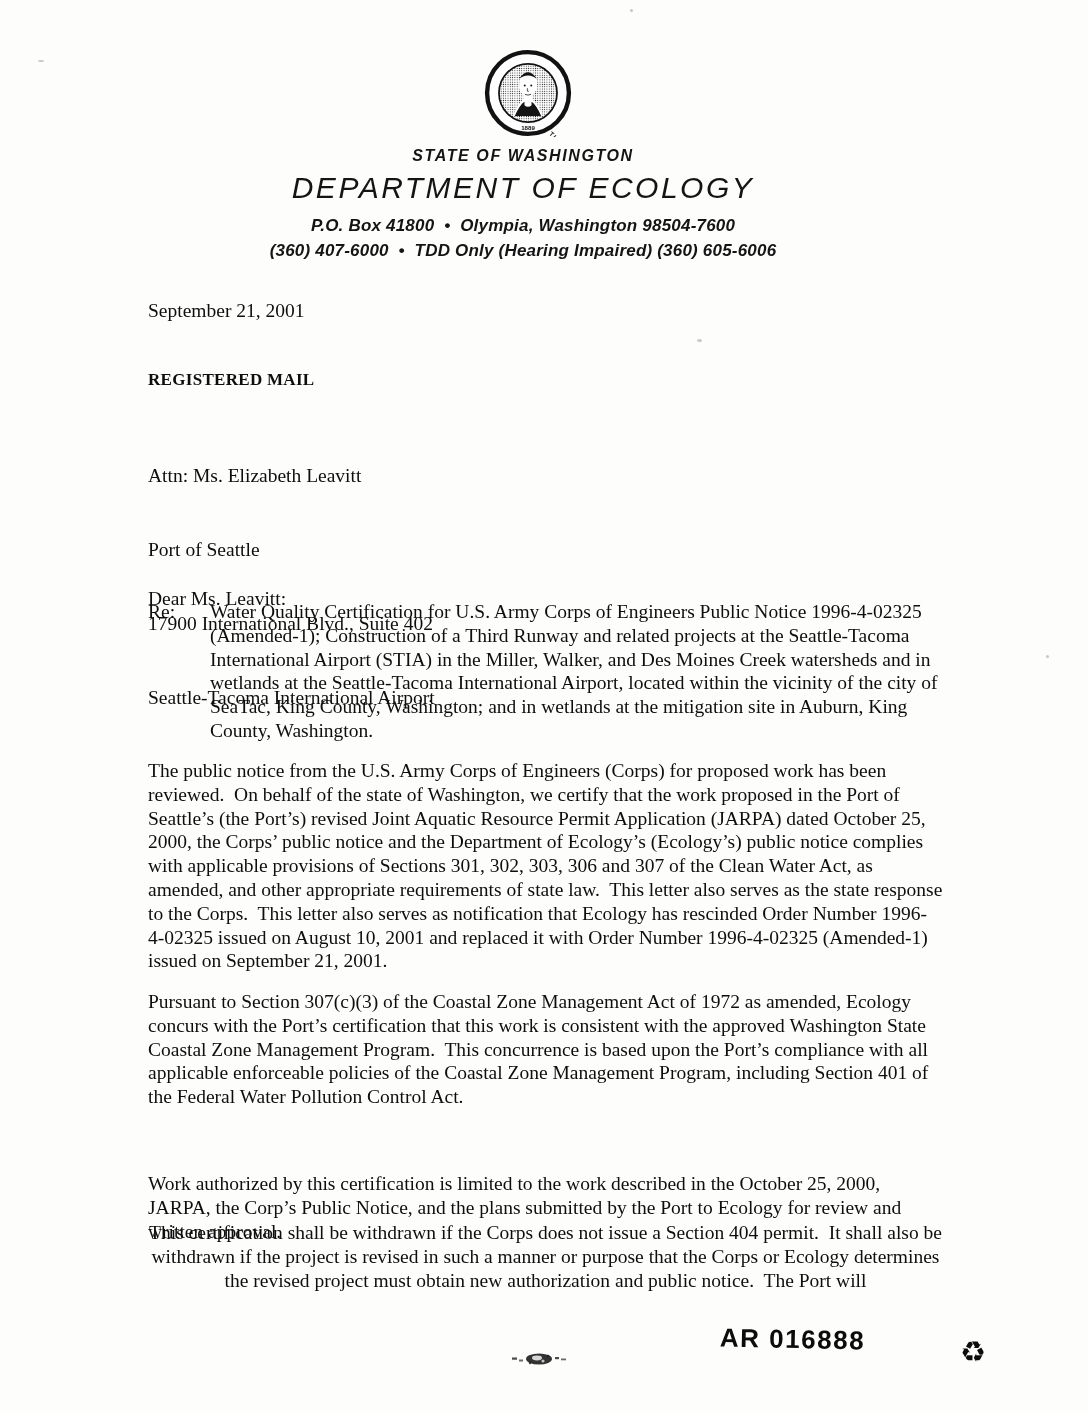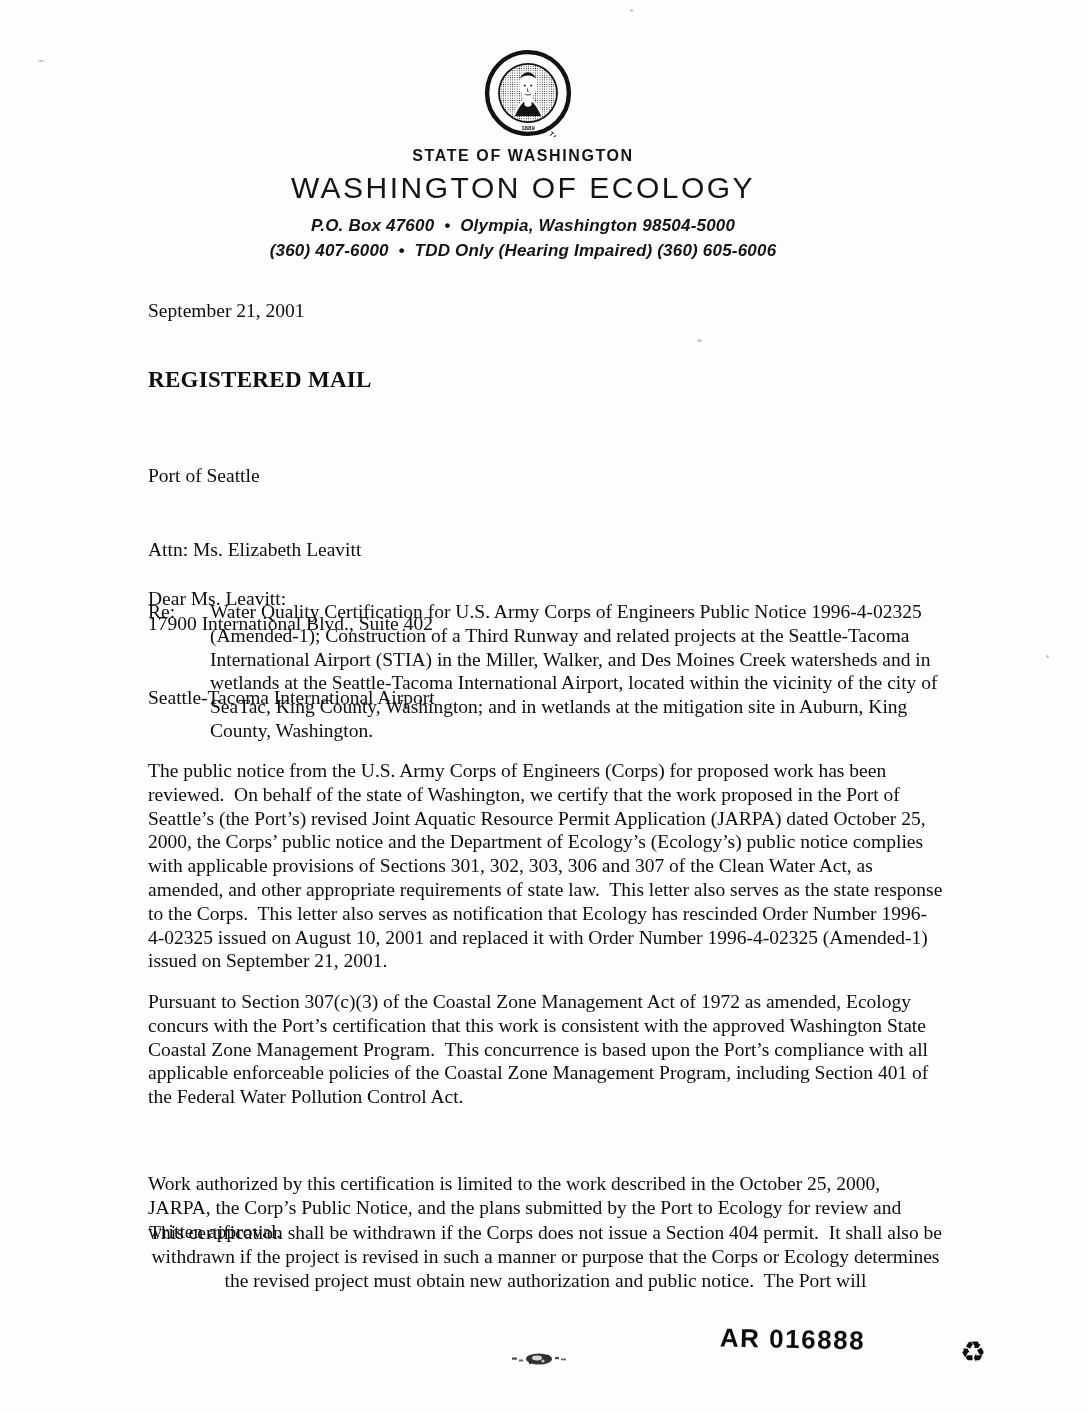--- a/index.html
+++ b/index.html
@@ -24,20 +24,21 @@
     width: 88px;
     height: 88px;
   }
   .head-center {
     position: absolute;
     left: 0;
     width: 1046px;
     text-align: center;
     font-family: "Liberation Sans", sans-serif;
     color: #141414;
+    font-style: italic;
   }
   .state-line {
     top: 147px;
     font-size: 16px;
     font-weight: 700;
     letter-spacing: 1.6px;
   }
   .dept-line {
     top: 171px;
     font-size: 30px;
@@ -60,21 +61,21 @@
     left: 148px;
     font-size: 19.5px;
     line-height: 23.8px;
     white-space: pre-wrap;
     color: #0e0e0e;
   }
   .date-line { top: 299px; }
   .delivery {
     top: 368px;
     font-weight: 700;
-    font-size: 23px;
+    font-size: 17px;
     letter-spacing: 0.3px;
   }
   .recipient { top: 415px; line-height: 24.6px; }
   .salutation { top: 552px; margin-top: 35px; }
 
   .subject {
     top: 600px;
     width: 800px;
     display: flex;
   }
@@ -156,30 +157,30 @@
       <path d="M35,76 Q41,63 46,60 L46,64 Q50,67.5 54,64 L54,60 Q59,63 65,76 Z" fill="#141414"></path>
     </g>
 
     <text font-family="Liberation Sans, sans-serif" font-size="7.2" font-weight="700" letter-spacing="0.85" fill="#101010">
       <textPath href="#sealTextPath" startOffset="25">THE SEAL OF THE STATE OF WASHINGTON</textPath>
     </text>
     <text x="50" y="92.3" text-anchor="middle" font-family="Liberation Sans, sans-serif" font-size="7" font-weight="700" fill="#101010">1889</text>
   </svg>
 
   <div class="head-center state-line">STATE OF WASHINGTON</div>
-  <div class="head-center dept-line">WASHINGTON OF ECOLOGY</div>
-  <div class="head-center hdr-addr po-line">P.O. Box 47600  •  Olympia, Washington 98504-5000</div>
+  <div class="head-center dept-line">DEPARTMENT OF ECOLOGY</div>
+  <div class="head-center hdr-addr po-line">P.O. Box 41800  •  Olympia, Washington 98504-7600</div>
   <div class="head-center hdr-addr phone-line">(360) 407-6000  •  TDD Only (Hearing Impaired) (360) 605-6006</div>
 
   <div class="txt date-line">September 21, 2001</div>
   <div class="txt delivery">REGISTERED MAIL</div>
 
   <div class="txt recipient">
+    <div>Attn: Ms. Elizabeth Leavitt</div>
     <div>Port of Seattle</div>
-    <div>Attn: Ms. Elizabeth Leavitt</div>
     <div>17900 International Blvd., Suite 402</div>
     <div>Seattle-Tacoma International Airport</div>
   </div>
 
   <div class="txt salutation">Dear Ms. Leavitt:</div>
 
   <div class="txt subject">
     <div class="subject-label">Re:</div>
     <div class="subject-text">Water Quality Certification for U.S. Army Corps of Engineers Public Notice 1996-4-02325 (Amended-1); Construction of a Third Runway and related projects at the Seattle-Tacoma International Airport (STIA) in the Miller, Walker, and Des Moines Creek watersheds and in wetlands at the Seattle-Tacoma International Airport, located within the vicinity of the city of SeaTac, King County, Washington; and in wetlands at the mitigation site in Auburn, King County, Washington.</div>
   </div>

